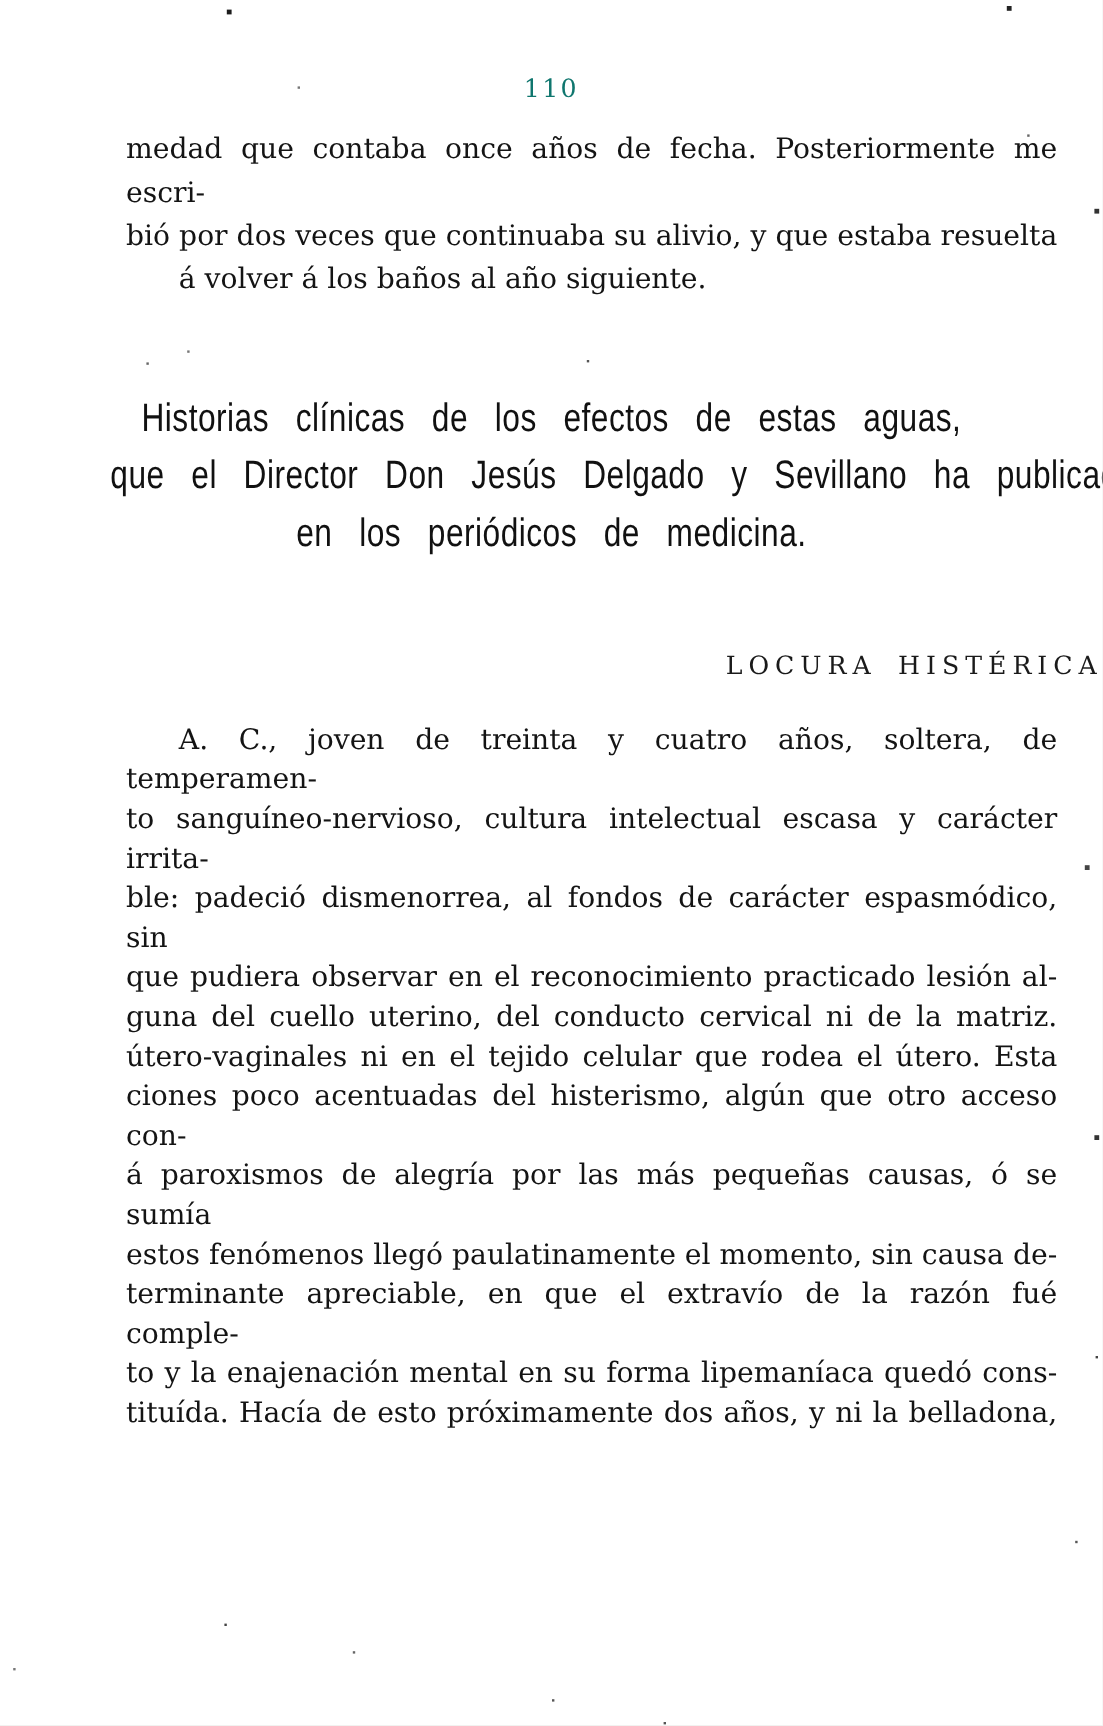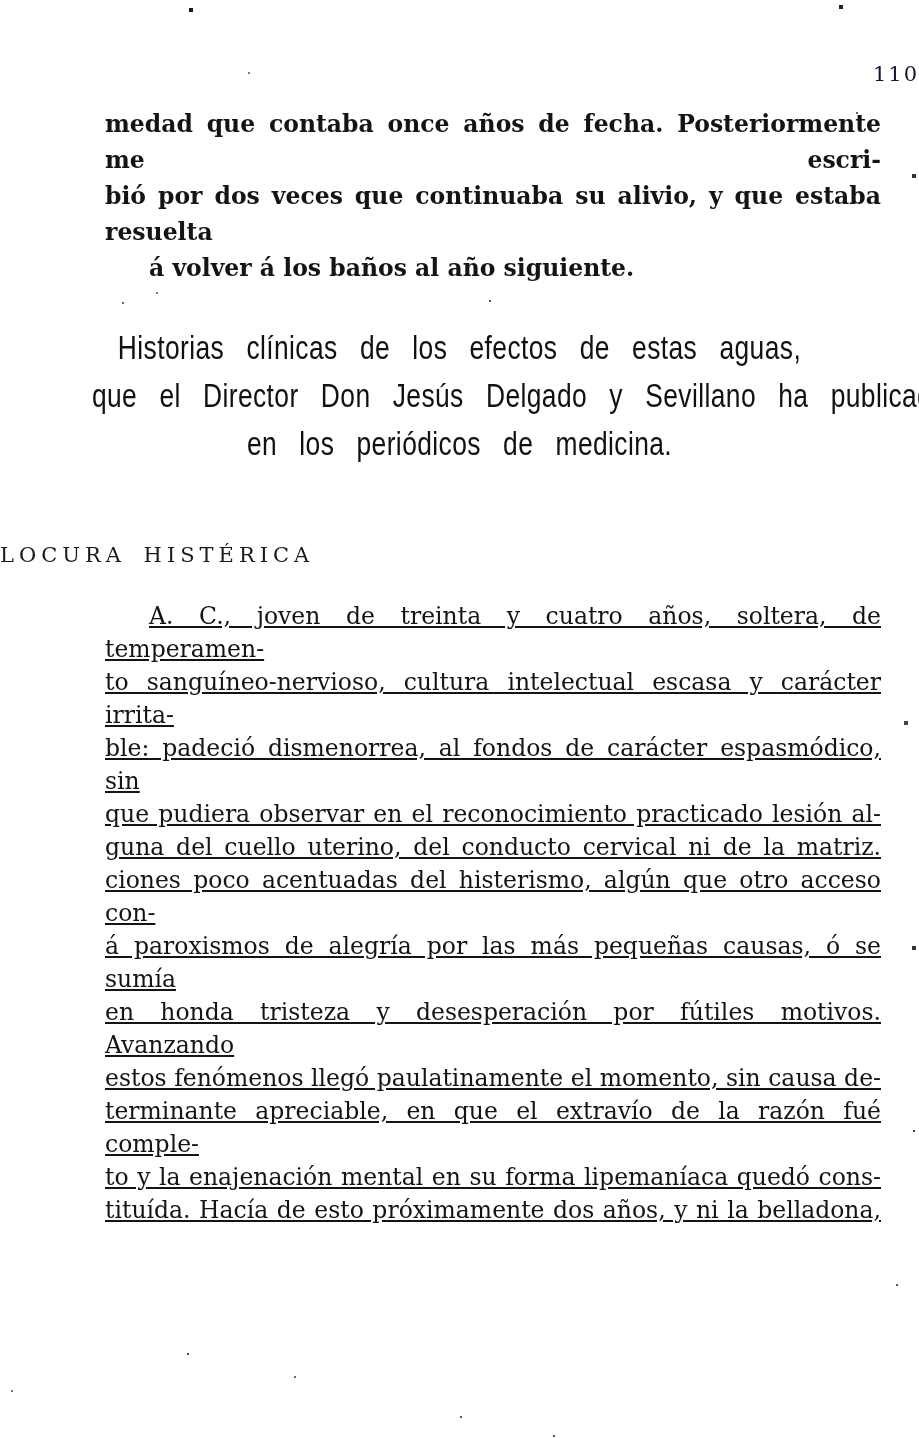--- a/index.html
+++ b/index.html
@@ -21,55 +21,55 @@
       190px 9px 0 1px #1c1c1c, 840px 6px 0 1px #222, 489px 300px 0 0 #555,
       122px 302px 0 0 #666, 156px 292px 0 0 #777, 913px 175px 0 1px #333,
       905px 722px 0 1px #444, 913px 947px 0 1px #333, 896px 1284px 0 0 #555,
       187px 1353px 0 0 #444, 294px 1376px 0 0 #666, 460px 1416px 0 0 #555,
       925px 1330px 0 1px #333, 11px 1390px 0 0 #777, 856px 112px 0 0 #666,
       248px 72px 0 0 #777, 553px 1435px 0 0 #555, 913px 1130px 0 0 #444;
   }
   .page-number {
     position: absolute;
     top: 62px; left: 0; width: 100%;
-    text-align: right;
+    text-align: center;
     font-size: 21px;
     letter-spacing: 2px;
-    color: #0f172a;
+    color: #0f766e;
   }
   .textcol { position: absolute; left: 105px; width: 776px; }
-  .intro { top: 106px; font-weight: bold; }
+  .intro { top: 106px; }
   .line {
     font-size: 23.5px;
     line-height: 36px;
     text-align: justify;
     text-align-last: justify;
     color: #141414;
   }
-  .case .line { line-height: 33px; text-decoration: underline; }
+  .case .line { line-height: 33px; }
   .intro .line:last-child { text-align-last: left; margin-left: 44px; }
   .case .line:first-child { text-indent: 44px; }
   .heading { position: absolute; left: 0; top: 324px; width: 100%; }
   .heading-line {
     font-family: "Liberation Sans", sans-serif;
     font-size: 33px;
     line-height: 48px;
     font-weight: 400;
     text-align: center;
     word-spacing: 0.55em;
     letter-spacing: 0.5px;
     color: #111;
     transform: scaleX(0.80);
     transform-origin: 50% 50%;
     white-space: nowrap;
   }
   .subheading {
     position: absolute;
     top: 543px; left: 0; width: 100%;
-    text-align: left;
+    text-align: right;
     font-size: 21px;
     letter-spacing: 5px;
     word-spacing: 6px;
     color: #1a1a1a;
   }
   .case { top: 600px; }
 </style>
 </head>
 <body>
 
@@ -91,21 +91,21 @@
     </div>
 
   <div class="subheading">LOCURA HISTÉRICA</div>
 
   <div class="textcol case">
       <div class="line">A. C., joven de treinta y cuatro años, soltera, de temperamen-</div>
       <div class="line">to sanguíneo-nervioso, cultura intelectual escasa y carácter irrita-</div>
       <div class="line">ble: padeció dismenorrea, al fondos de carácter espasmódico, sin</div>
       <div class="line">que pudiera observar en el reconocimiento practicado lesión al-</div>
       <div class="line">guna del cuello uterino, del conducto cervical ni de la matriz.</div>
+      <div class="line">útero-vaginales ni en el tejido celular que rodea el útero. Esta</div>
       <div class="line">ciones poco acentuadas del histerismo, algún que otro acceso con-</div>
       <div class="line">á paroxismos de alegría por las más pequeñas causas, ó se sumía</div>
-      <div class="line">en honda tristeza y desesperación por fútiles motivos. Avanzando</div>
       <div class="line">estos fenómenos llegó paulatinamente el momento, sin causa de-</div>
       <div class="line">terminante apreciable, en que el extravío de la razón fué comple-</div>
       <div class="line">to y la enajenación mental en su forma lipemaníaca quedó cons-</div>
       <div class="line">tituída. Hacía de esto próximamente dos años, y ni la belladona,</div>
     </div>
 </div>
 
 </body></html>

